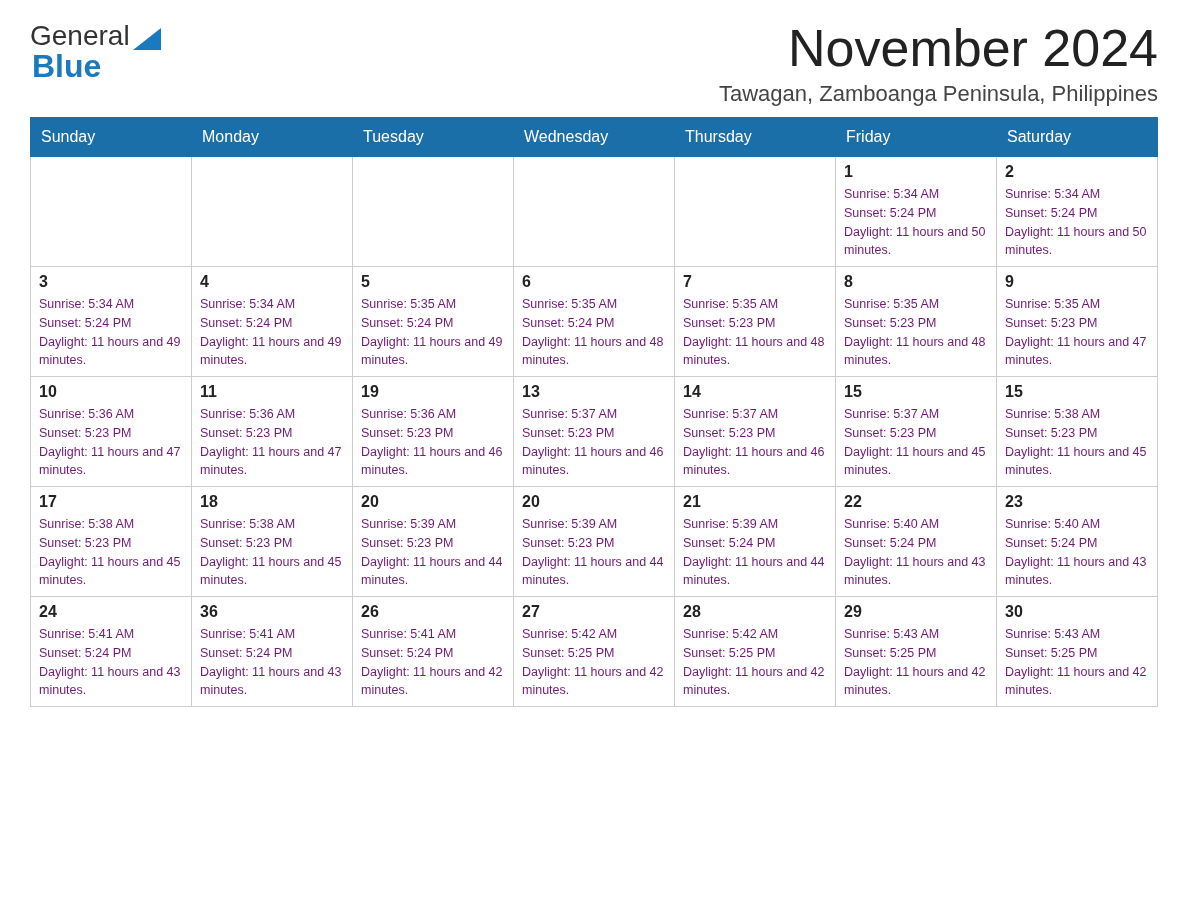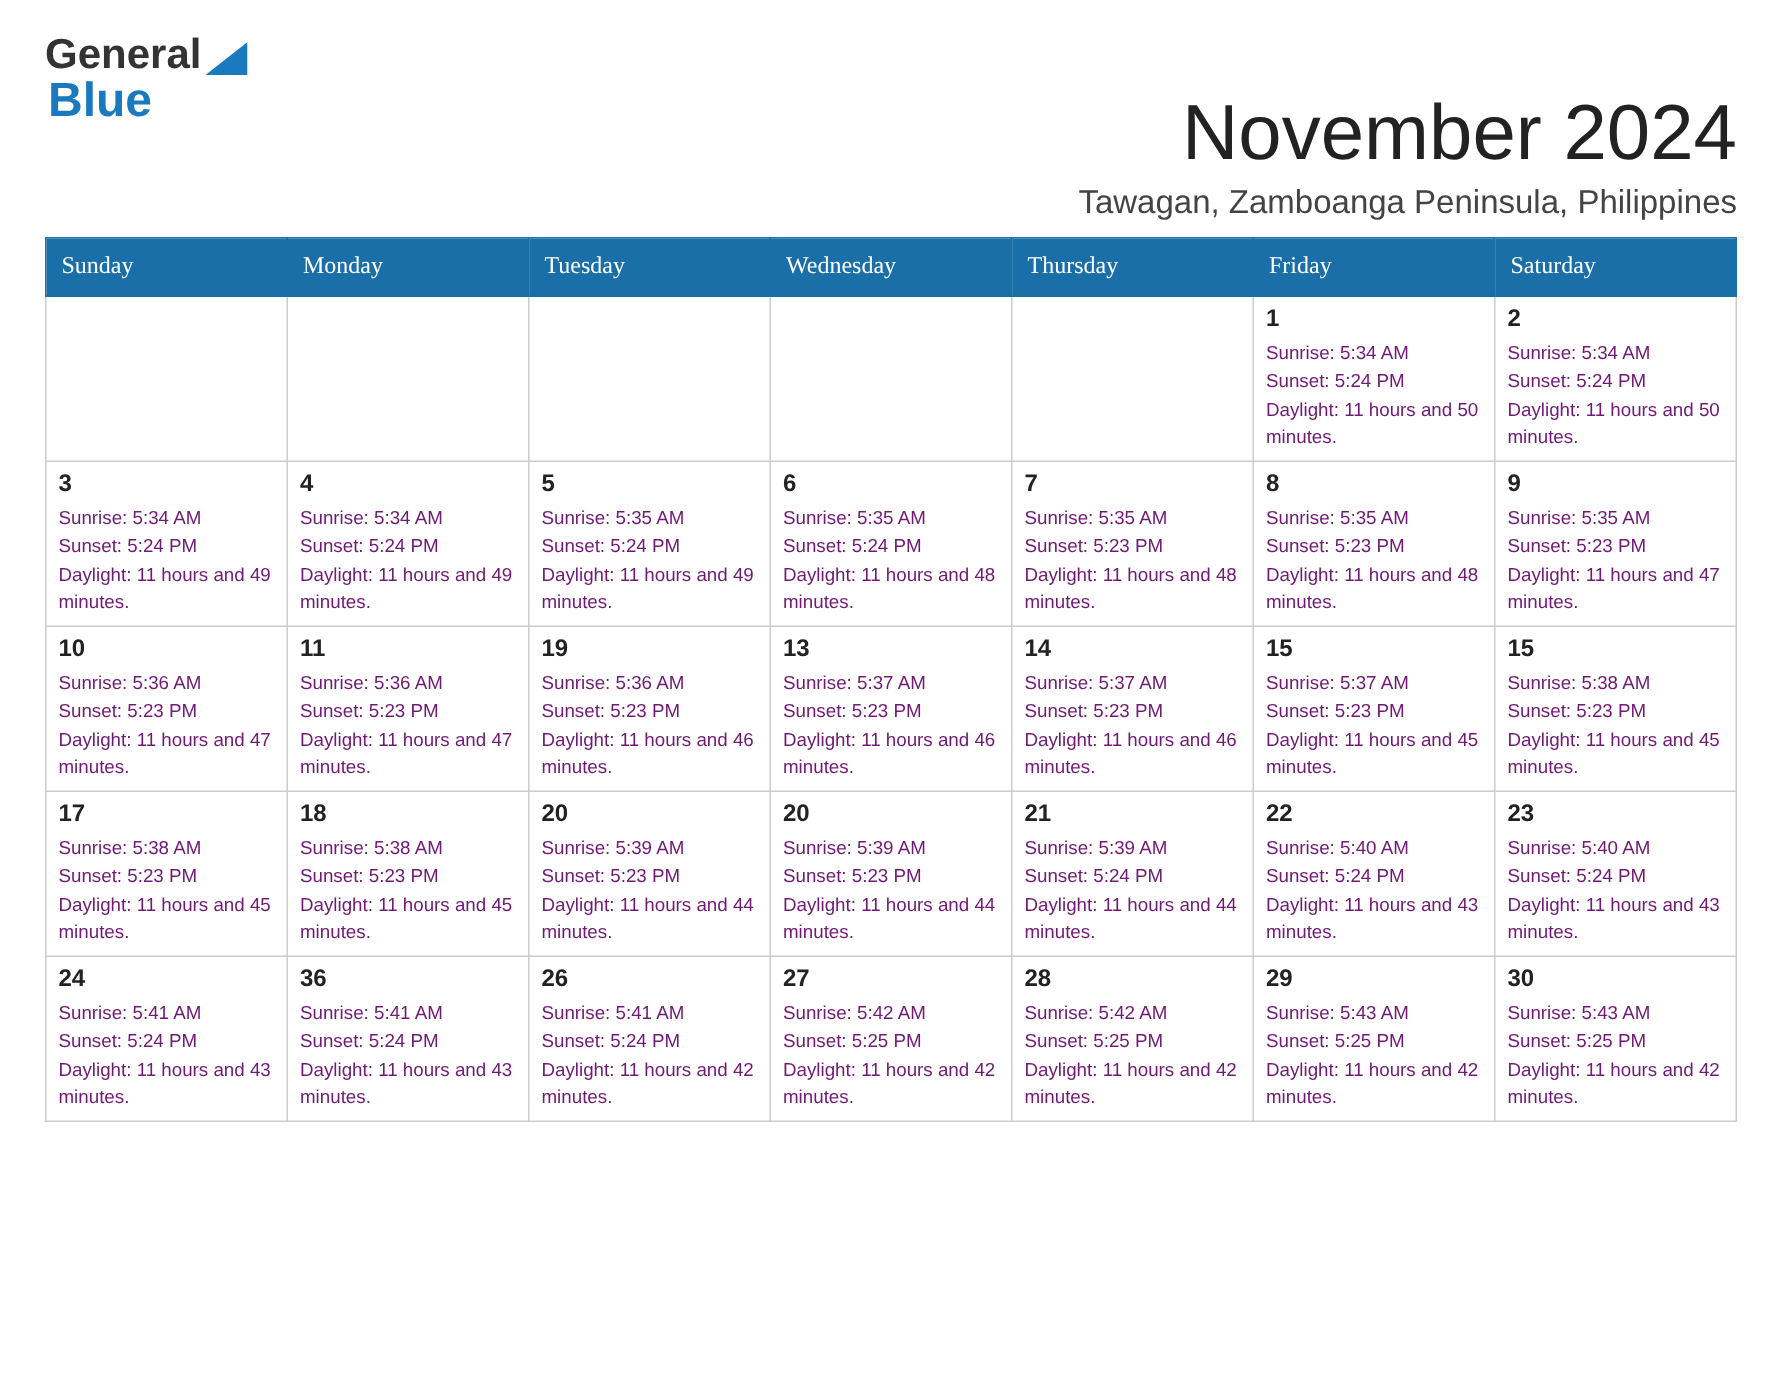--- a/index.html
+++ b/index.html
@@ -26,21 +26,20 @@
       align-items: center;
     }
     .logo-row2 {
       display: flex;
       align-items: center;
       margin-top: -4px;
       margin-left: 2px;
     }
     .title-area {
       text-align: right;
-      margin-top: 41px;
     }
     .main-title {
       font-size: 52px;
       font-weight: normal;
       color: #222;
       line-height: 1.1;
     }
     .subtitle {
       font-size: 22px;
       color: #444;
@@ -52,21 +51,20 @@
       margin-top: 10px;
     }
     .calendar-table th {
       background-color: #1a6fa8;
       color: #fff;
       font-size: 16px;
       font-weight: normal;
       padding: 10px 10px;
       text-align: left;
       border: 1px solid #1a6fa8;
-      font-family: Liberation Serif, serif;
     }
     .calendar-table td {
       vertical-align: top;
       border: 1px solid #ccc;
       padding: 6px 8px;
       width: 14.28%;
       min-height: 100px;
       font-size: 13px;
       color: #333;
     }
@@ -88,21 +86,21 @@
     tr.week-row td {
       height: 110px;
     }
   </style>
 </head>
 <body>
 
 <div class="header-area">
   <div class="logo-container">
     <div class="logo-row1">
-      <span style="font-size:28px;font-weight:bold;color:#333;font-family:Arial,sans-serif;">General</span>
+      <span style="font-size:28px;font-weight:normal;color:#333;font-family:Arial,sans-serif;">General</span>
       <svg width="28" height="28" viewBox="0 0 28 28" style="margin-left:3px;vertical-align:middle;">
         <polygon points="0,28 28,28 28,6" fill="#1a7abf"></polygon>
       </svg>
     </div>
     <div class="logo-row2">
       <span style="font-size:32px;font-weight:bold;color:#1a7abf;font-family:Arial,sans-serif;margin-left:0px;">Blue</span>
     </div>
   </div>
   <div class="title-area">
     <div class="main-title">November 2024</div>

